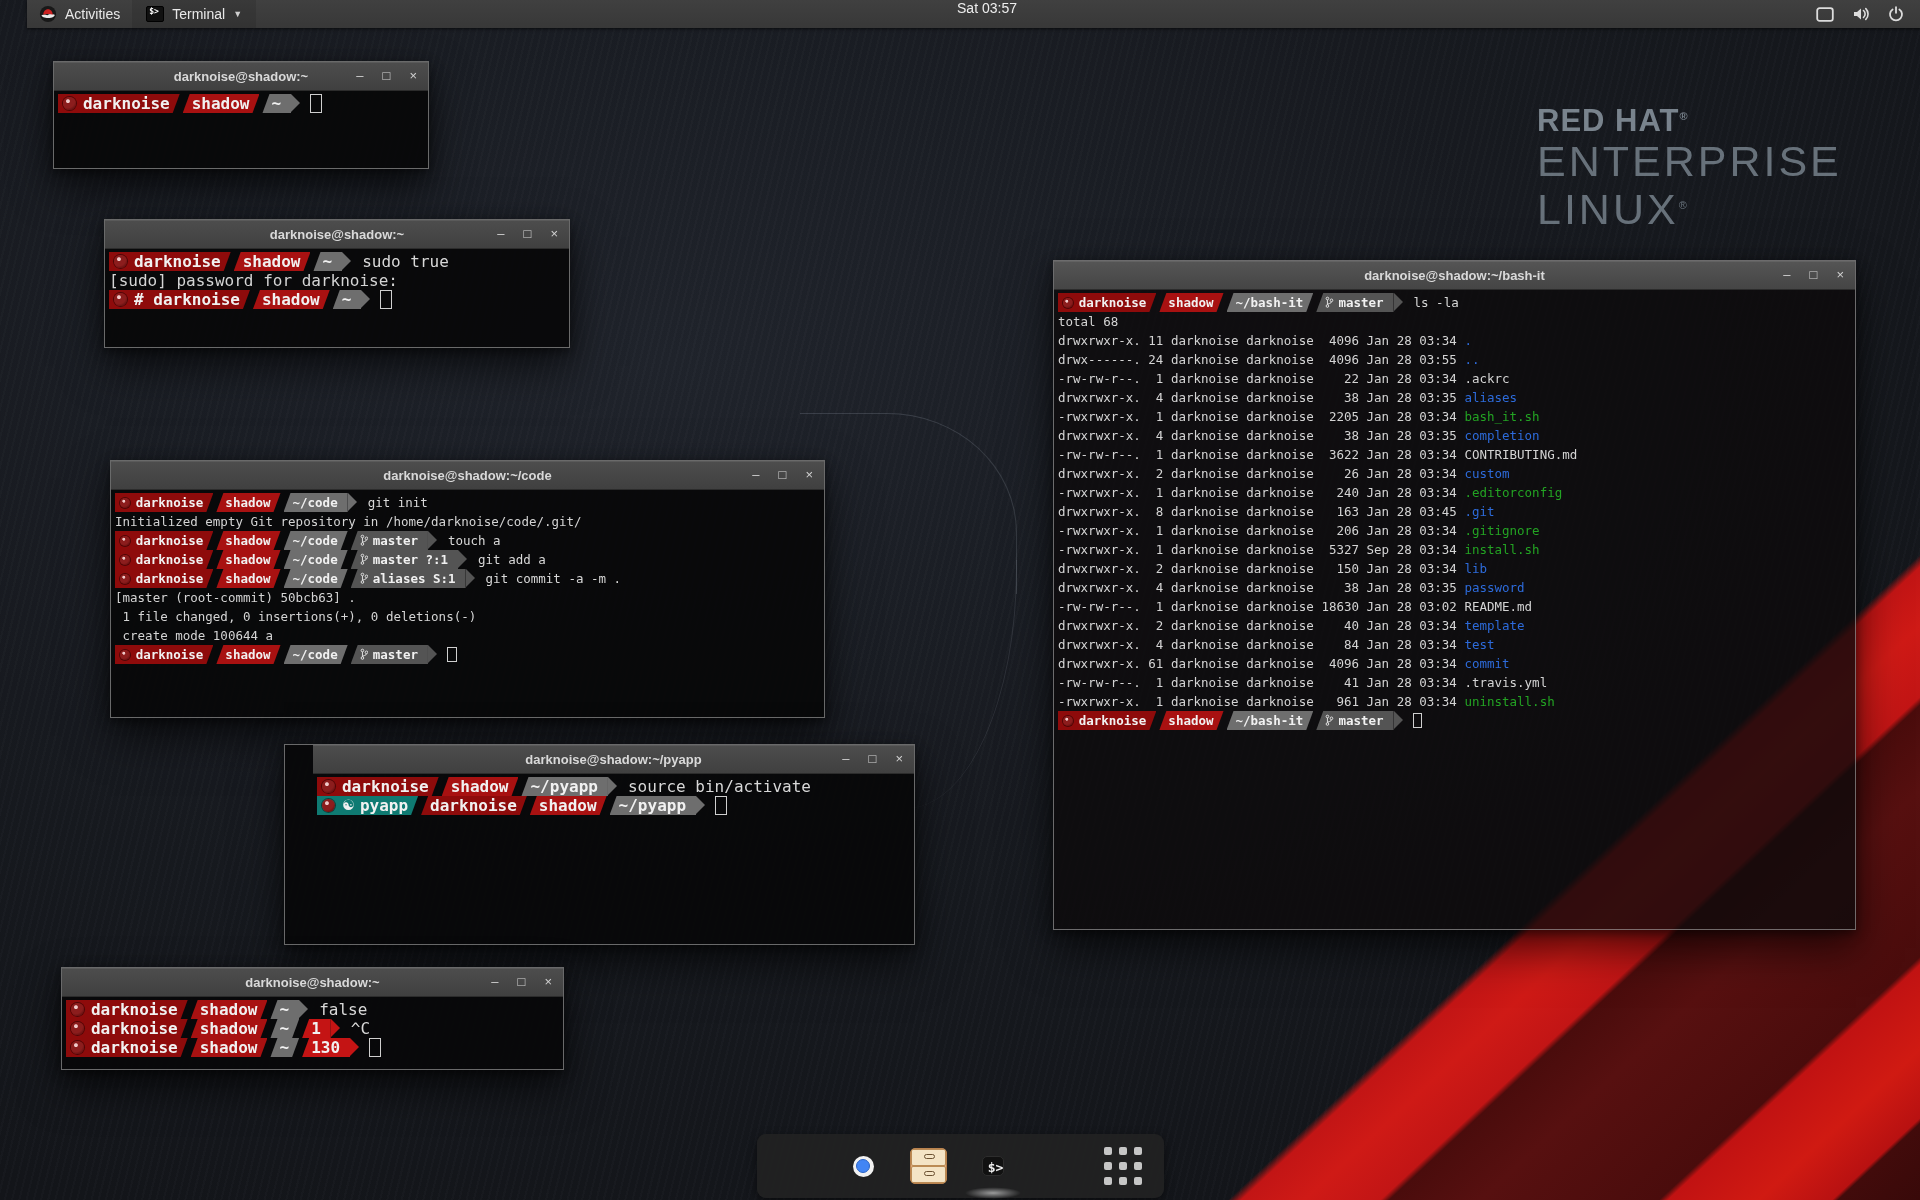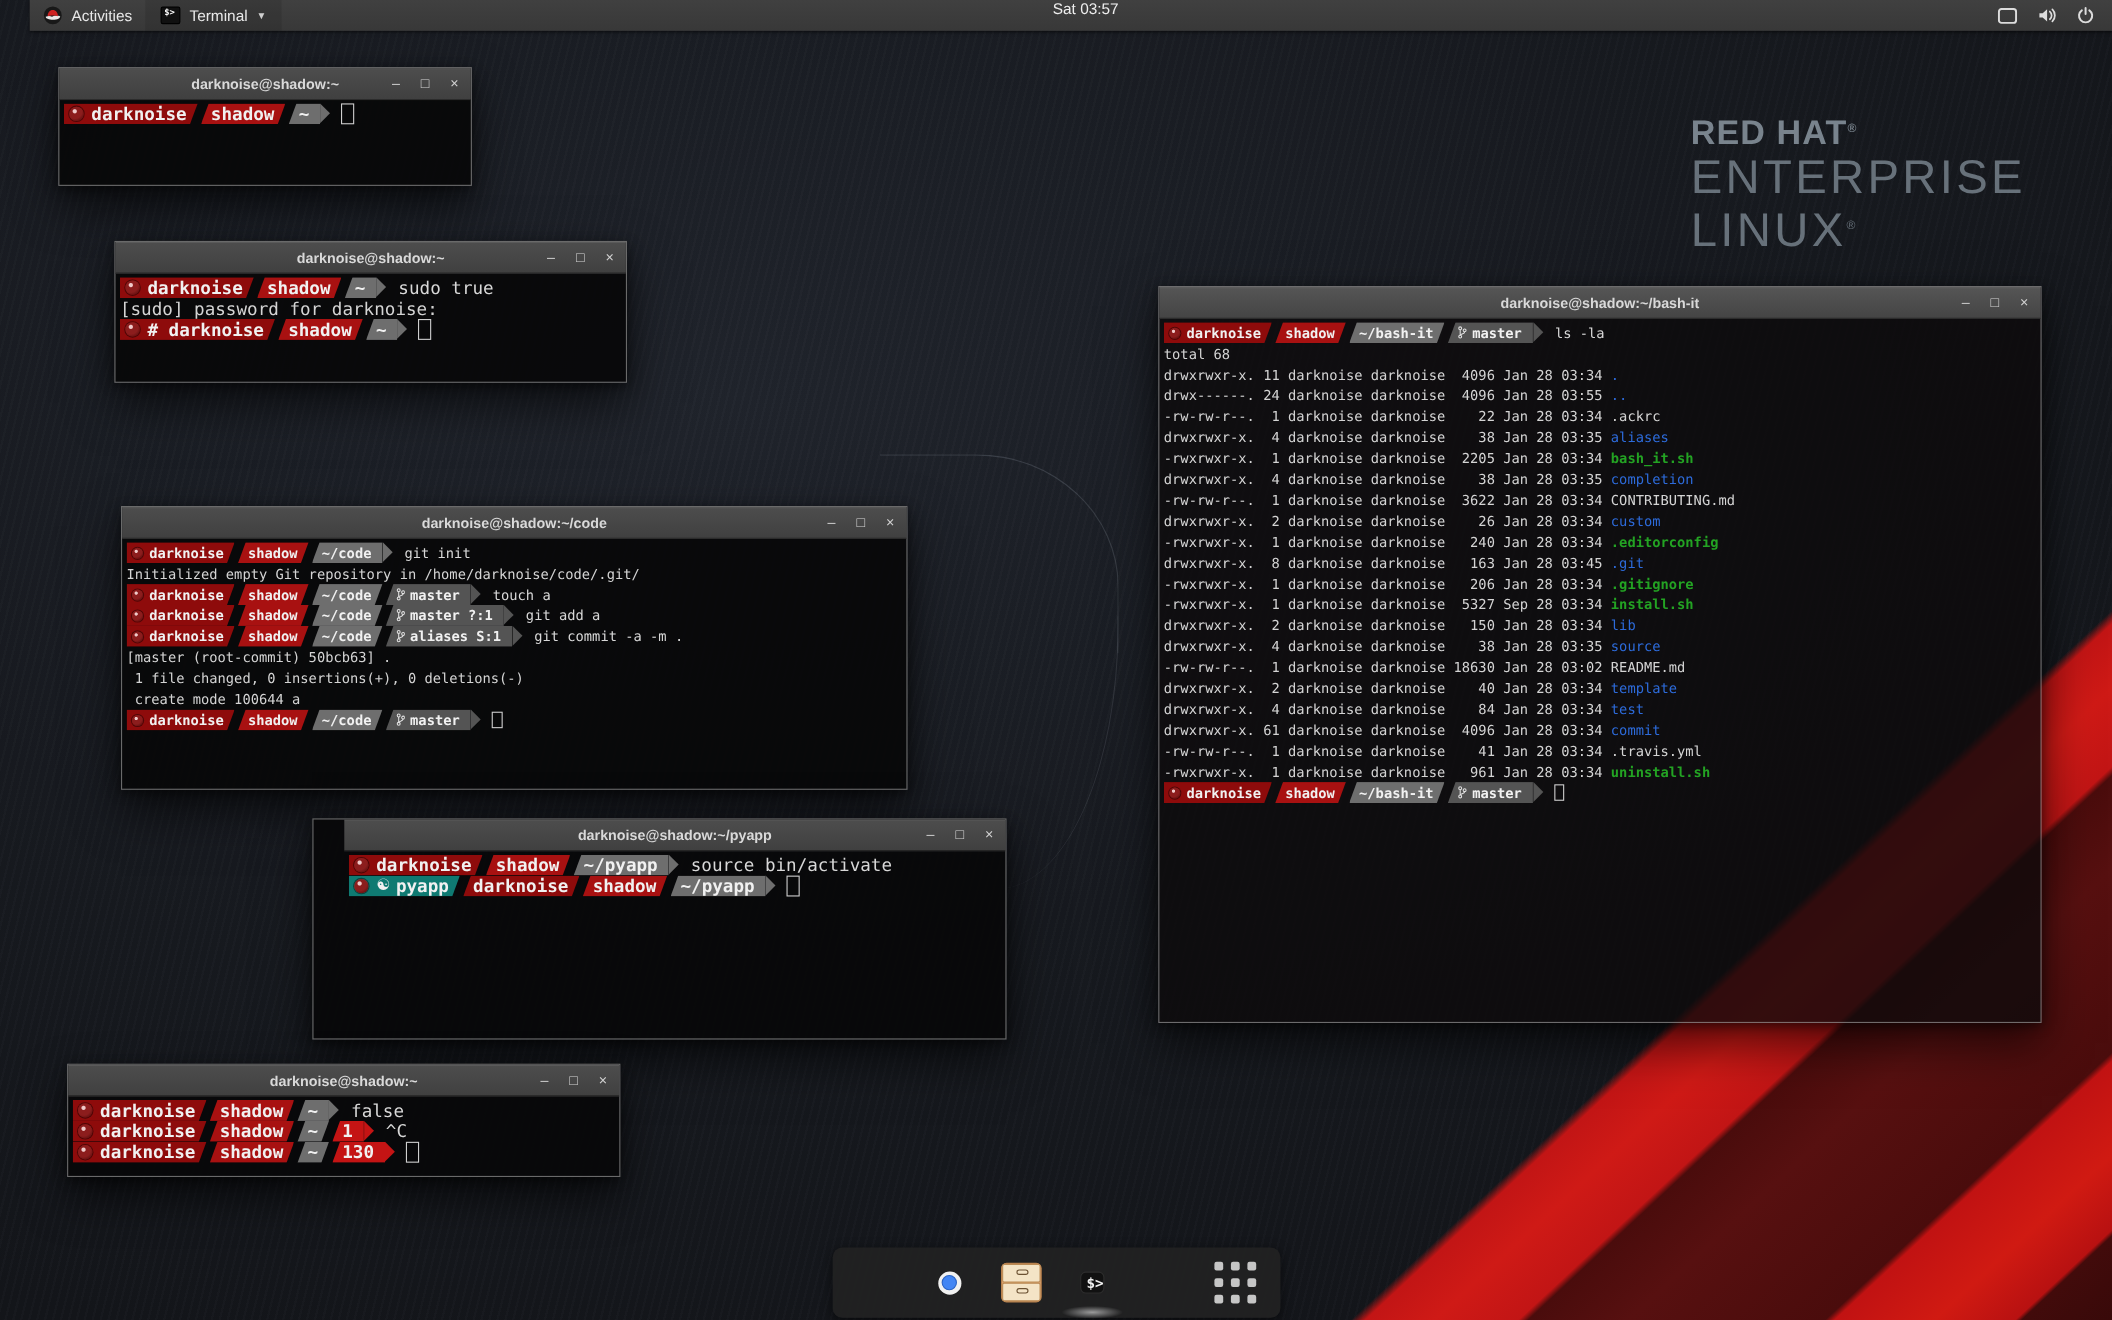--- a/index.html
+++ b/index.html
@@ -79,21 +79,21 @@
   .seg-arrow{width:0;height:0;border-top:9.5px solid transparent;border-bottom:9.5px solid transparent;border-left:9px solid #666;}
   .picon{width:.8em;height:.8em;border-radius:50%;margin-right:.45em;flex:0 0 auto;
     background:radial-gradient(circle at 38% 32%, #efcaca 0 12%, #8c1d1d 20% 55%, #420707 100%);
     box-shadow:0 0 0 1px rgba(0,0,0,.45);}
   .pyicon{font-family:"DejaVu Sans",sans-serif;font-weight:normal;margin-right:.35em;font-size:.9em;}
   .bricon{display:inline-flex;margin-right:.35em;}
   .bricon svg{width:.7em;height:1em;}
   .cmd{margin-left:11px;color:#d8d8d8;}
   .cursor{width:.62em;height:1.08em;border:1px solid #cfcfcf;margin-left:10px;align-self:center;flex:0 0 auto;}
   .c-dir{color:#2d6bdb;}
-  .c-exec{color:#23a323;font-weight:bold;}
+  .c-exec{color:#23a323;}
   
   .dock{position:absolute;left:757px;bottom:2px;width:407px;height:64px;z-index:50;
     background:rgba(34,34,34,0.92);border-radius:9px;box-shadow:0 3px 10px rgba(0,0,0,.5);
     display:flex;align-items:center;justify-content:center;gap:17px;}
   .dock-item{width:48px;height:48px;position:relative;display:flex;align-items:center;justify-content:center;cursor:pointer;}
   . di{width:45px;height:45px;}
   .icon-firefox{border-radius:50%;
     background:
       radial-gradient(circle at 42% 40%, #9ab8dd 0 7px, #3465a4 7px 14px, rgba(0,0,0,0) 15px),
       radial-gradient(circle at 50% 52%, #ffc337 0 10px, #ff9500 10px 17px, #e66000 17px 23px);
@@ -274,21 +274,21 @@
         <div class="oline"><span>drwxrwxr-x.  4 darknoise darknoise    38 Jan 28 03:35 </span><span class="c-dir">aliases</span></div>
         <div class="oline"><span>-rwxrwxr-x.  1 darknoise darknoise  2205 Jan 28 03:34 </span><span class="c-exec">bash_it.sh</span></div>
         <div class="oline"><span>drwxrwxr-x.  4 darknoise darknoise    38 Jan 28 03:35 </span><span class="c-dir">completion</span></div>
         <div class="oline"><span>-rw-rw-r--.  1 darknoise darknoise  3622 Jan 28 03:34 </span><span>CONTRIBUTING.md</span></div>
         <div class="oline"><span>drwxrwxr-x.  2 darknoise darknoise    26 Jan 28 03:34 </span><span class="c-dir">custom</span></div>
         <div class="oline"><span>-rwxrwxr-x.  1 darknoise darknoise   240 Jan 28 03:34 </span><span class="c-exec">.editorconfig</span></div>
         <div class="oline"><span>drwxrwxr-x.  8 darknoise darknoise   163 Jan 28 03:45 </span><span class="c-dir">.git</span></div>
         <div class="oline"><span>-rwxrwxr-x.  1 darknoise darknoise   206 Jan 28 03:34 </span><span class="c-exec">.gitignore</span></div>
         <div class="oline"><span>-rwxrwxr-x.  1 darknoise darknoise  5327 Sep 28 03:34 </span><span class="c-exec">install.sh</span></div>
         <div class="oline"><span>drwxrwxr-x.  2 darknoise darknoise   150 Jan 28 03:34 </span><span class="c-dir">lib</span></div>
-        <div class="oline"><span>drwxrwxr-x.  4 darknoise darknoise    38 Jan 28 03:35 </span><span class="c-dir">source</span></div>
+        <div class="oline"><span>drwxrwxr-x.  4 darknoise darknoise    38 Jan 28 03:35 </span><span class="c-dir">password</span></div>
         <div class="oline"><span>-rw-rw-r--.  1 darknoise darknoise 18630 Jan 28 03:02 </span><span>README.md</span></div>
         <div class="oline"><span>drwxrwxr-x.  2 darknoise darknoise    40 Jan 28 03:34 </span><span class="c-dir">template</span></div>
         <div class="oline"><span>drwxrwxr-x.  4 darknoise darknoise    84 Jan 28 03:34 </span><span class="c-dir">test</span></div>
         <div class="oline"><span>drwxrwxr-x. 61 darknoise darknoise  4096 Jan 28 03:34 </span><span class="c-dir">commit</span></div>
         <div class="oline"><span>-rw-rw-r--.  1 darknoise darknoise    41 Jan 28 03:34 </span><span>.travis.yml</span></div>
         <div class="oline"><span>-rwxrwxr-x.  1 darknoise darknoise   961 Jan 28 03:34 </span><span class="c-exec">uninstall.sh</span></div>
         <div class="pline"><span class="seg seg-first" style="background: rgb(142, 11, 11);"><span class="picon"></span><span>darknoise</span></span><span class="seg" style="background: rgb(168, 17, 17);"><span>shadow</span></span><span class="seg" style="background: rgb(110, 110, 110);"><span>~/bash-it</span></span><span class="seg seg-last" style="background: rgb(84, 84, 84);"><span class="bricon"><svg viewBox="0 0 10 13">
                 <g fill="none" stroke="#e2e2e2" stroke-width="1.1">
                   <circle cx="2.8" cy="2.2" r="1.5"></circle>
                   <circle cx="2.8" cy="10.8" r="1.5"></circle>

